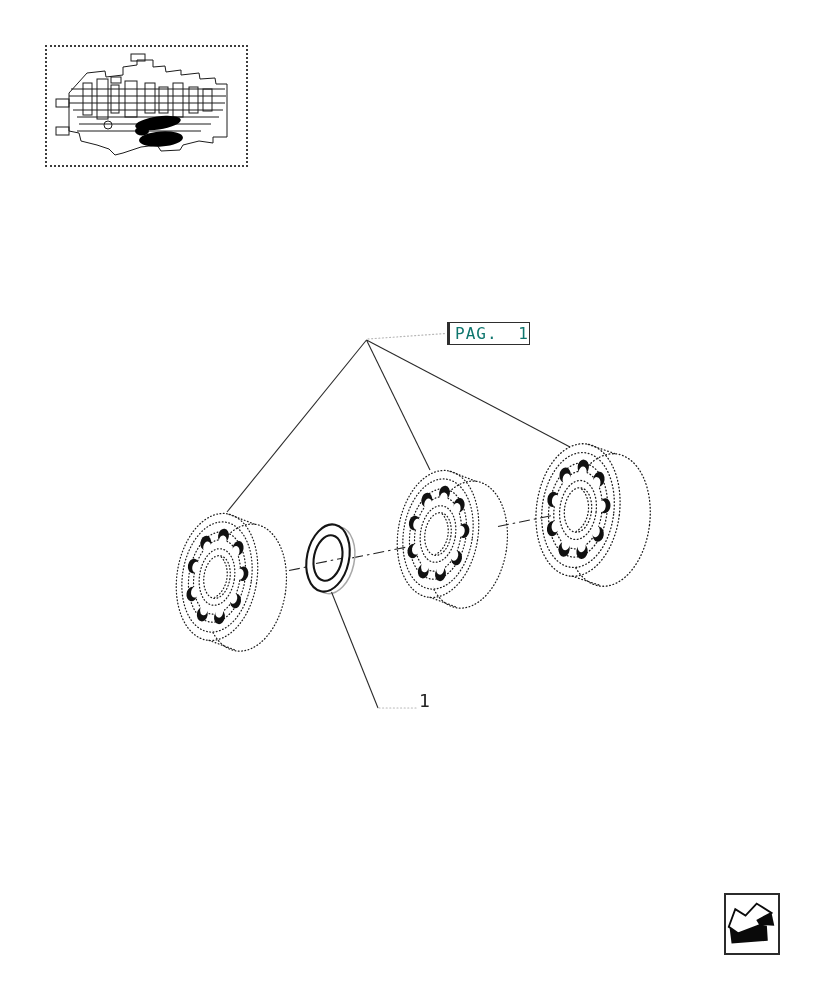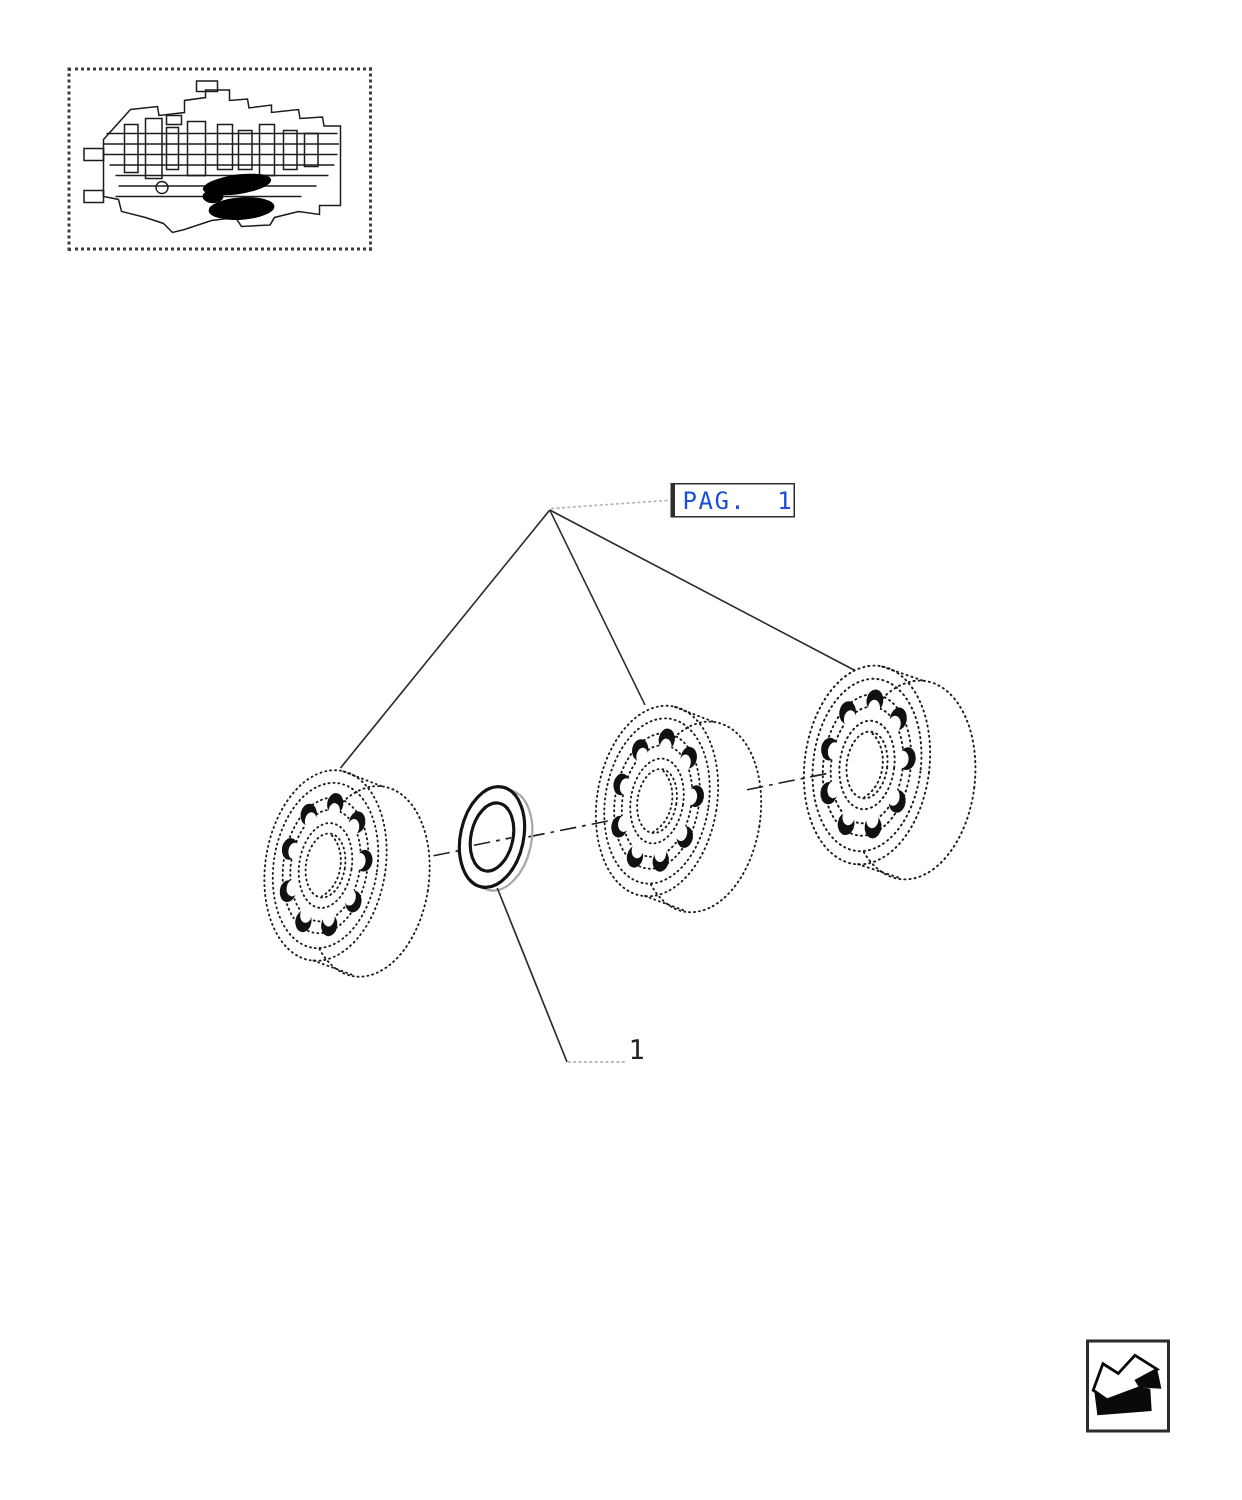--- a/index.html
+++ b/index.html
@@ -26,21 +26,21 @@
   .wback{fill:none;stroke:#a8a8a8;stroke-width:1.5;}
   .wfront{fill:#ffffff;stroke:#141414;stroke-width:2.1;}
 
   
   .pagbox{
     position:absolute;left:447px;top:322px;width:83px;height:23px;
     border:1.3px solid #2e2e2e;border-left-width:3px;box-sizing:border-box;
     display:flex;align-items:center;background:#fff;cursor:pointer;
   }
   .pagbox span{
-    font-size:16px;letter-spacing:1px;word-spacing:10px;color:#1d4ed8;
+    font-size:16px;letter-spacing:1px;word-spacing:10px;color:#0f766e;
     padding-left:5px;white-space:pre;
   }
   
   .callout1{
     position:absolute;left:419px;top:690px;width:16px;height:20px;
     font-size:18px;color:#222;cursor:pointer;
   }
   
   .navbox{
     position:absolute;left:724px;top:893px;width:56px;height:62px;

